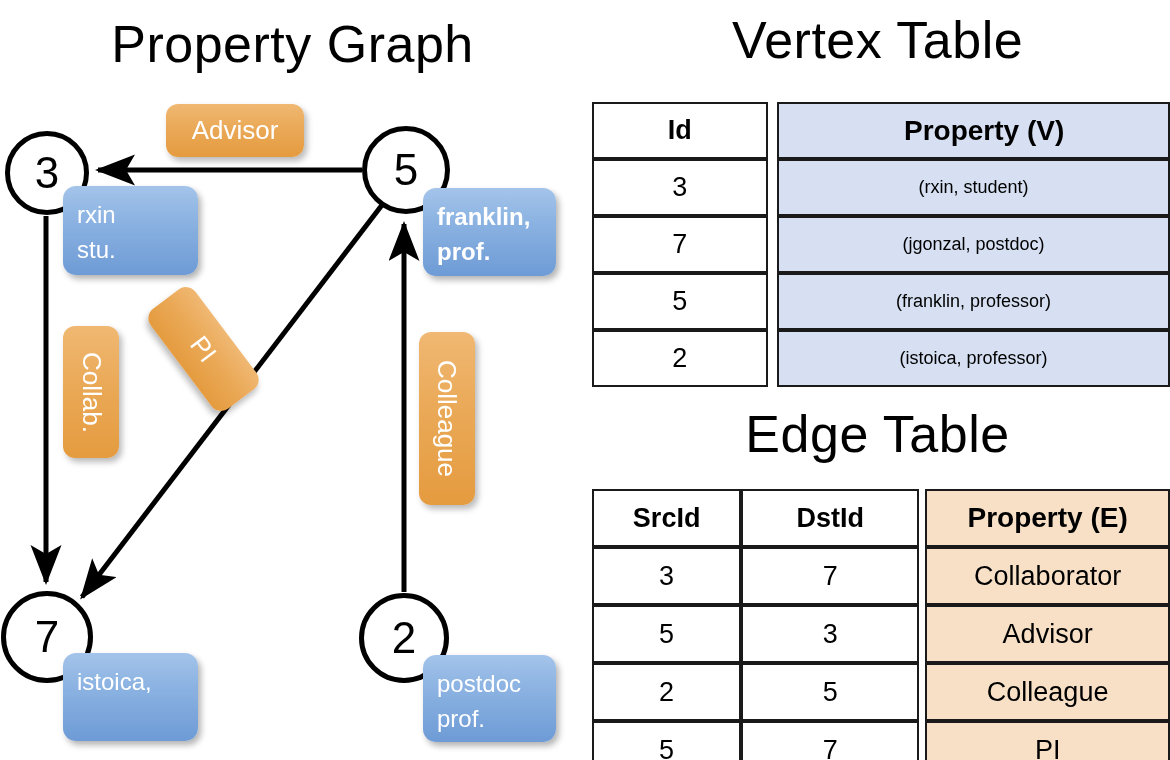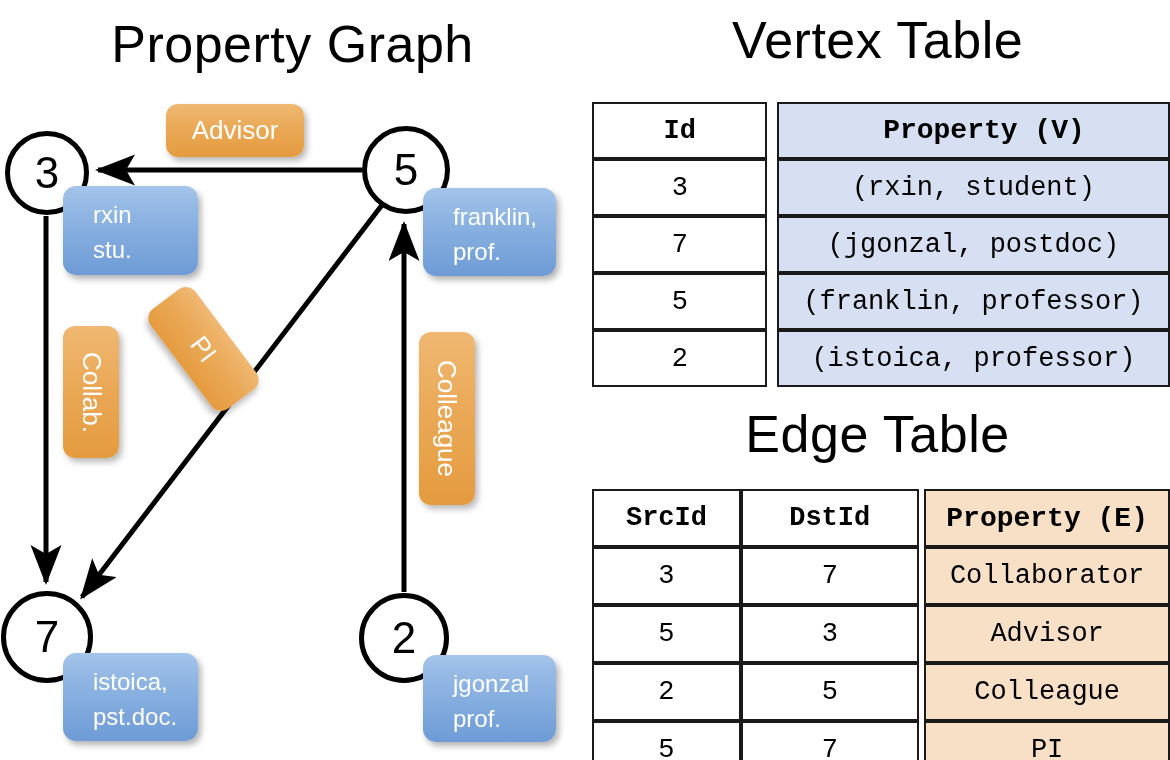--- a/index.html
+++ b/index.html
@@ -76,24 +76,24 @@
     box-shadow: 3px 4px 6px rgba(0,0,0,0.30);
     color: #ffffff;
     font-family: "Liberation Sans", sans-serif;
     font-weight: 300;
     font-size: 24px;
     line-height: 1.45;
     padding: 12px 0 0 14px;
     box-sizing: border-box;
   }
   #vbox-3 { left: 63px;  top: 186px; width: 135px; height: 89px; }
-  #vbox-5 { left: 423px; top: 188px; width: 133px; height: 88px; }
+  #vbox-5 { left: 423px; top: 188px; width: 133px; height: 88px; font-weight: bold; }
   #vbox-7 { left: 63px;  top: 653px; width: 135px; height: 88px; }
   #vbox-2 { left: 423px; top: 655px; width: 133px; height: 87px; }
-  .vbox-line { display: block; margin-left: 16px; }
+  .vbox-line { display: block; }
 
   
   .ebox {
     position: absolute;
     border-radius: 12px;
     background: linear-gradient(to bottom, #f0b873 0%, #eaa957 45%, #e59b3f 100%);
     box-shadow: 3px 4px 6px rgba(0,0,0,0.28);
     color: #ffffff;
     font-family: "Liberation Sans", sans-serif;
     font-weight: 300;
@@ -125,39 +125,39 @@
     transform: rotate(53deg);
     transform-origin: center center;
   }
   #ebox-pi .ebox-text { white-space: nowrap; }
 
   
   .data-table {
     position: absolute;
     border-collapse: separate;
     border-spacing: 0;
-    font-family: Liberation Mono, monospace;
+    font-family: Liberation Sans, sans-serif;
     font-weight: 300;
   }
   .data-table td, .data-table th {
     border: 2px solid #1a1a1a;
     text-align: center;
     vertical-align: middle;
     padding: 0;
     font-weight: 300;
   }
   .data-table th {
     font-weight: bold;
   }
 
   
   #vertex-table { left: 592px; top: 102px; }
   #vertex-table .col-id    { width: 180px; height: 53px; font-size: 27px; background: #ffffff; }
   #vertex-table .col-gap   { width: 10px; border: none; background: #ffffff; }
-  #vertex-table .col-prop  { width: 382px; height: 53px; font-size: 27px; background: #d6e0f2; }
+  #vertex-table .col-prop  { width: 382px; height: 53px; font-size: 18px; background: #d6e0f2; }
   #vertex-table th.col-id  { font-size: 27px; }
   #vertex-table th.col-prop{ font-size: 28px; padding-left: 21px; }
 
   
   #edge-table { left: 592px; top: 489px; }
   #edge-table .col-src  { width: 148px; height: 54px; font-size: 27px; background: #ffffff; }
   #edge-table .col-dst  { width: 178px; height: 54px; font-size: 27px; background: #ffffff; }
   #edge-table .col-gap  { width: 6px; border: none; background: #ffffff; }
   #edge-table .col-eprop{ width: 244px; height: 54px; font-size: 27px; background: #f7e0c6; }
   #edge-table th.col-eprop { font-size: 28px; }
@@ -201,24 +201,23 @@
   <div class="vbox" id="vbox-3">
     <span class="vbox-line">rxin</span>
     <span class="vbox-line">stu.</span>
   </div>
   <div class="vbox" id="vbox-5">
     <span class="vbox-line">franklin,</span>
     <span class="vbox-line">prof.</span>
   </div>
   <div class="vbox" id="vbox-7">
     <span class="vbox-line">istoica,</span>
-    <span class="vbox-line">pst.doc.</span>
   </div>
   <div class="vbox" id="vbox-2">
-    <span class="vbox-line">jgonzal</span>
+    <span class="vbox-line">postdoc</span>
     <span class="vbox-line">prof.</span>
   </div>
 
   <div class="ebox" id="ebox-advisor">
     <span class="ebox-text">Advisor</span>
   </div>
   <div class="ebox" id="ebox-collab">
     <span class="ebox-text">Collab.</span>
   </div>
   <div class="ebox" id="ebox-pi">

